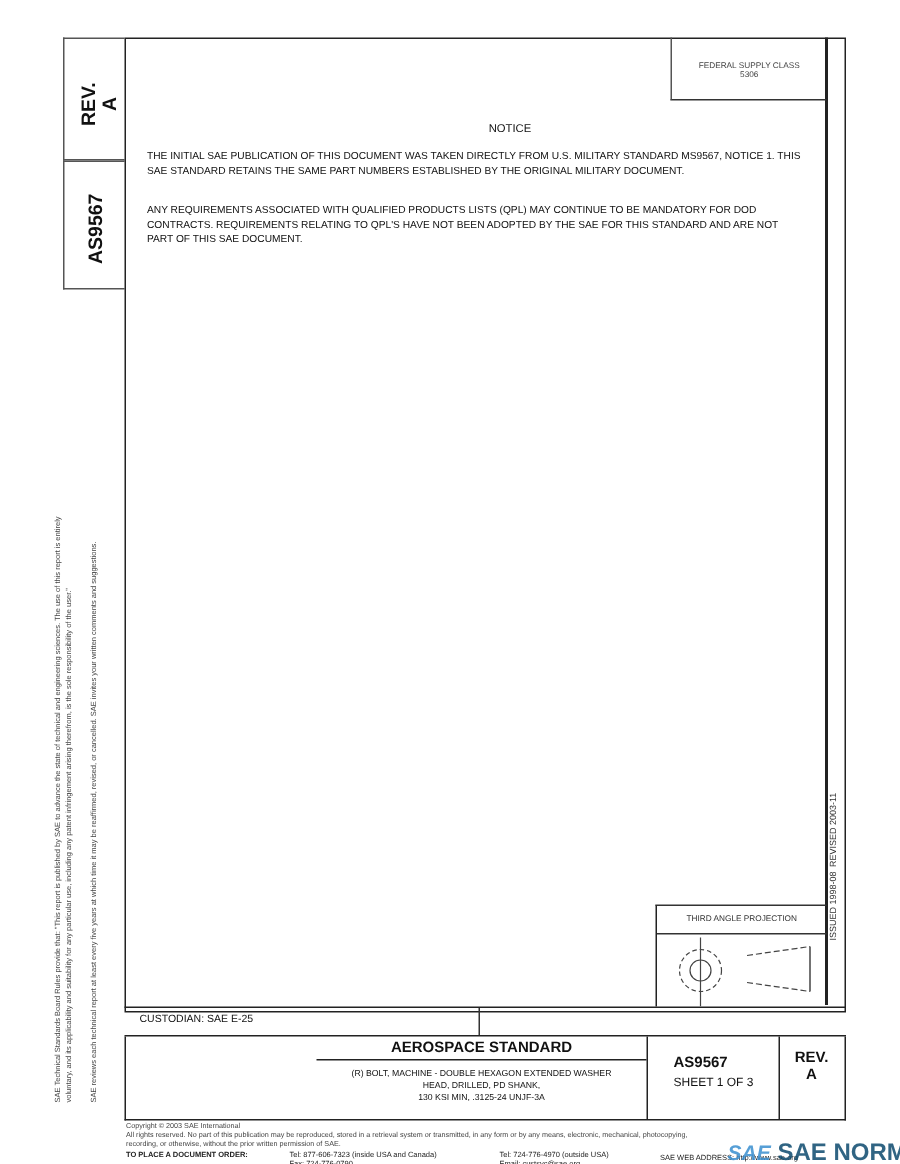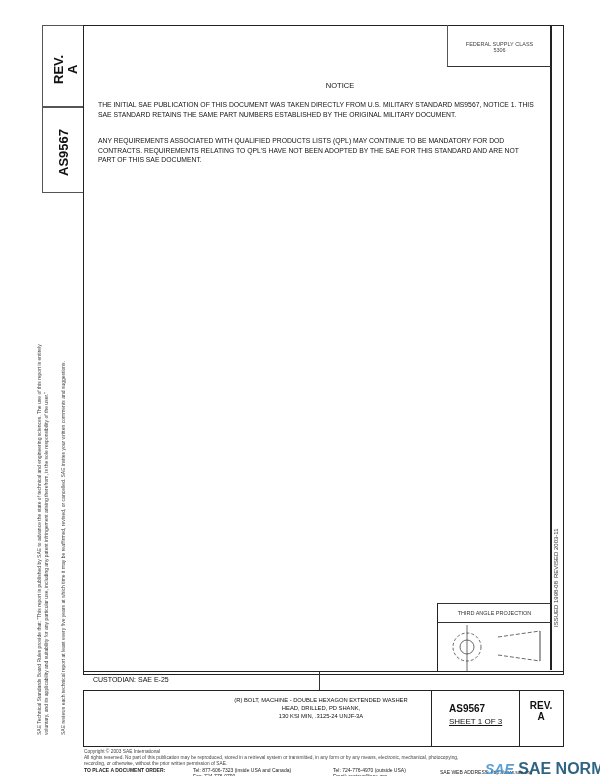--- a/index.html
+++ b/index.html
@@ -57,28 +57,29 @@
 
 <div class="abs" style="left:83px; top:671px; width:481px; height:20px; border-top:1.5px solid #222; border-bottom:1.5px solid #222;">
   <div style="position:absolute; left:10px; top:4px; font-size:7px;">CUSTODIAN: SAE E-25</div>
   <div style="position:absolute; left:236px; top:0; width:1px; height:100%; background:#333;"></div>
 </div>
 
 <div class="abs" style="left:83px; top:691px; width:481px; height:56px; border:1.5px solid #222; border-top:none;">
 
 
   <div style="position:absolute; left:127px; top:0; width:220px; height:100%; border-right:1.5px solid #222;">
+    <div class="ctr bold" style="height:15px; line-height:15px; font-size:10px; border-bottom:1.5px solid #222;">AEROSPACE STANDARD</div>
     <div class="ctr" style="font-size:5.8px; margin-top:5px; line-height:8px;">(R) BOLT, MACHINE - DOUBLE HEXAGON EXTENDED WASHER</div>
     <div class="ctr" style="font-size:5.8px; line-height:8px;">HEAD, DRILLED, PD SHANK,</div>
     <div class="ctr" style="font-size:5.8px; line-height:8px;">130 KSI MIN, .3125-24 UNJF-3A</div>
   </div>
 
   <div style="position:absolute; left:347px; top:0; width:88px; height:100%; border-right:1.5px solid #222;">
     <div class="bold" style="position:absolute; left:18px; top:12px; font-size:10px;">AS9567</div>
-    <div style="position:absolute; left:18px; top:26px; font-size:8px;text-decoration:underline;">SHEET 1 OF 3</div>
+    <div style="position:absolute; left:18px; top:26px; font-size:8px;">SHEET 1 OF 3</div>
   </div>
 
   <div style="position:absolute; left:435px; top:0; width:44px; height:100%;">
     <div class="ctr bold" style="margin-top:9px; font-size:10px;">REV.</div>
     <div class="ctr bold" style="font-size:10px;">A</div>
   </div>
 </div>
 
 <div class="abs" style="left:84px; top:749px; font-size:4.8px; color:#444;">Copyright © 2003 SAE International</div>
 <div class="abs" style="left:84px; top:755px; font-size:4.8px; color:#444; white-space:nowrap;">All rights reserved. No part of this publication may be reproduced, stored in a retrieval system or transmitted, in any form or by any means, electronic, mechanical, photocopying,</div>

